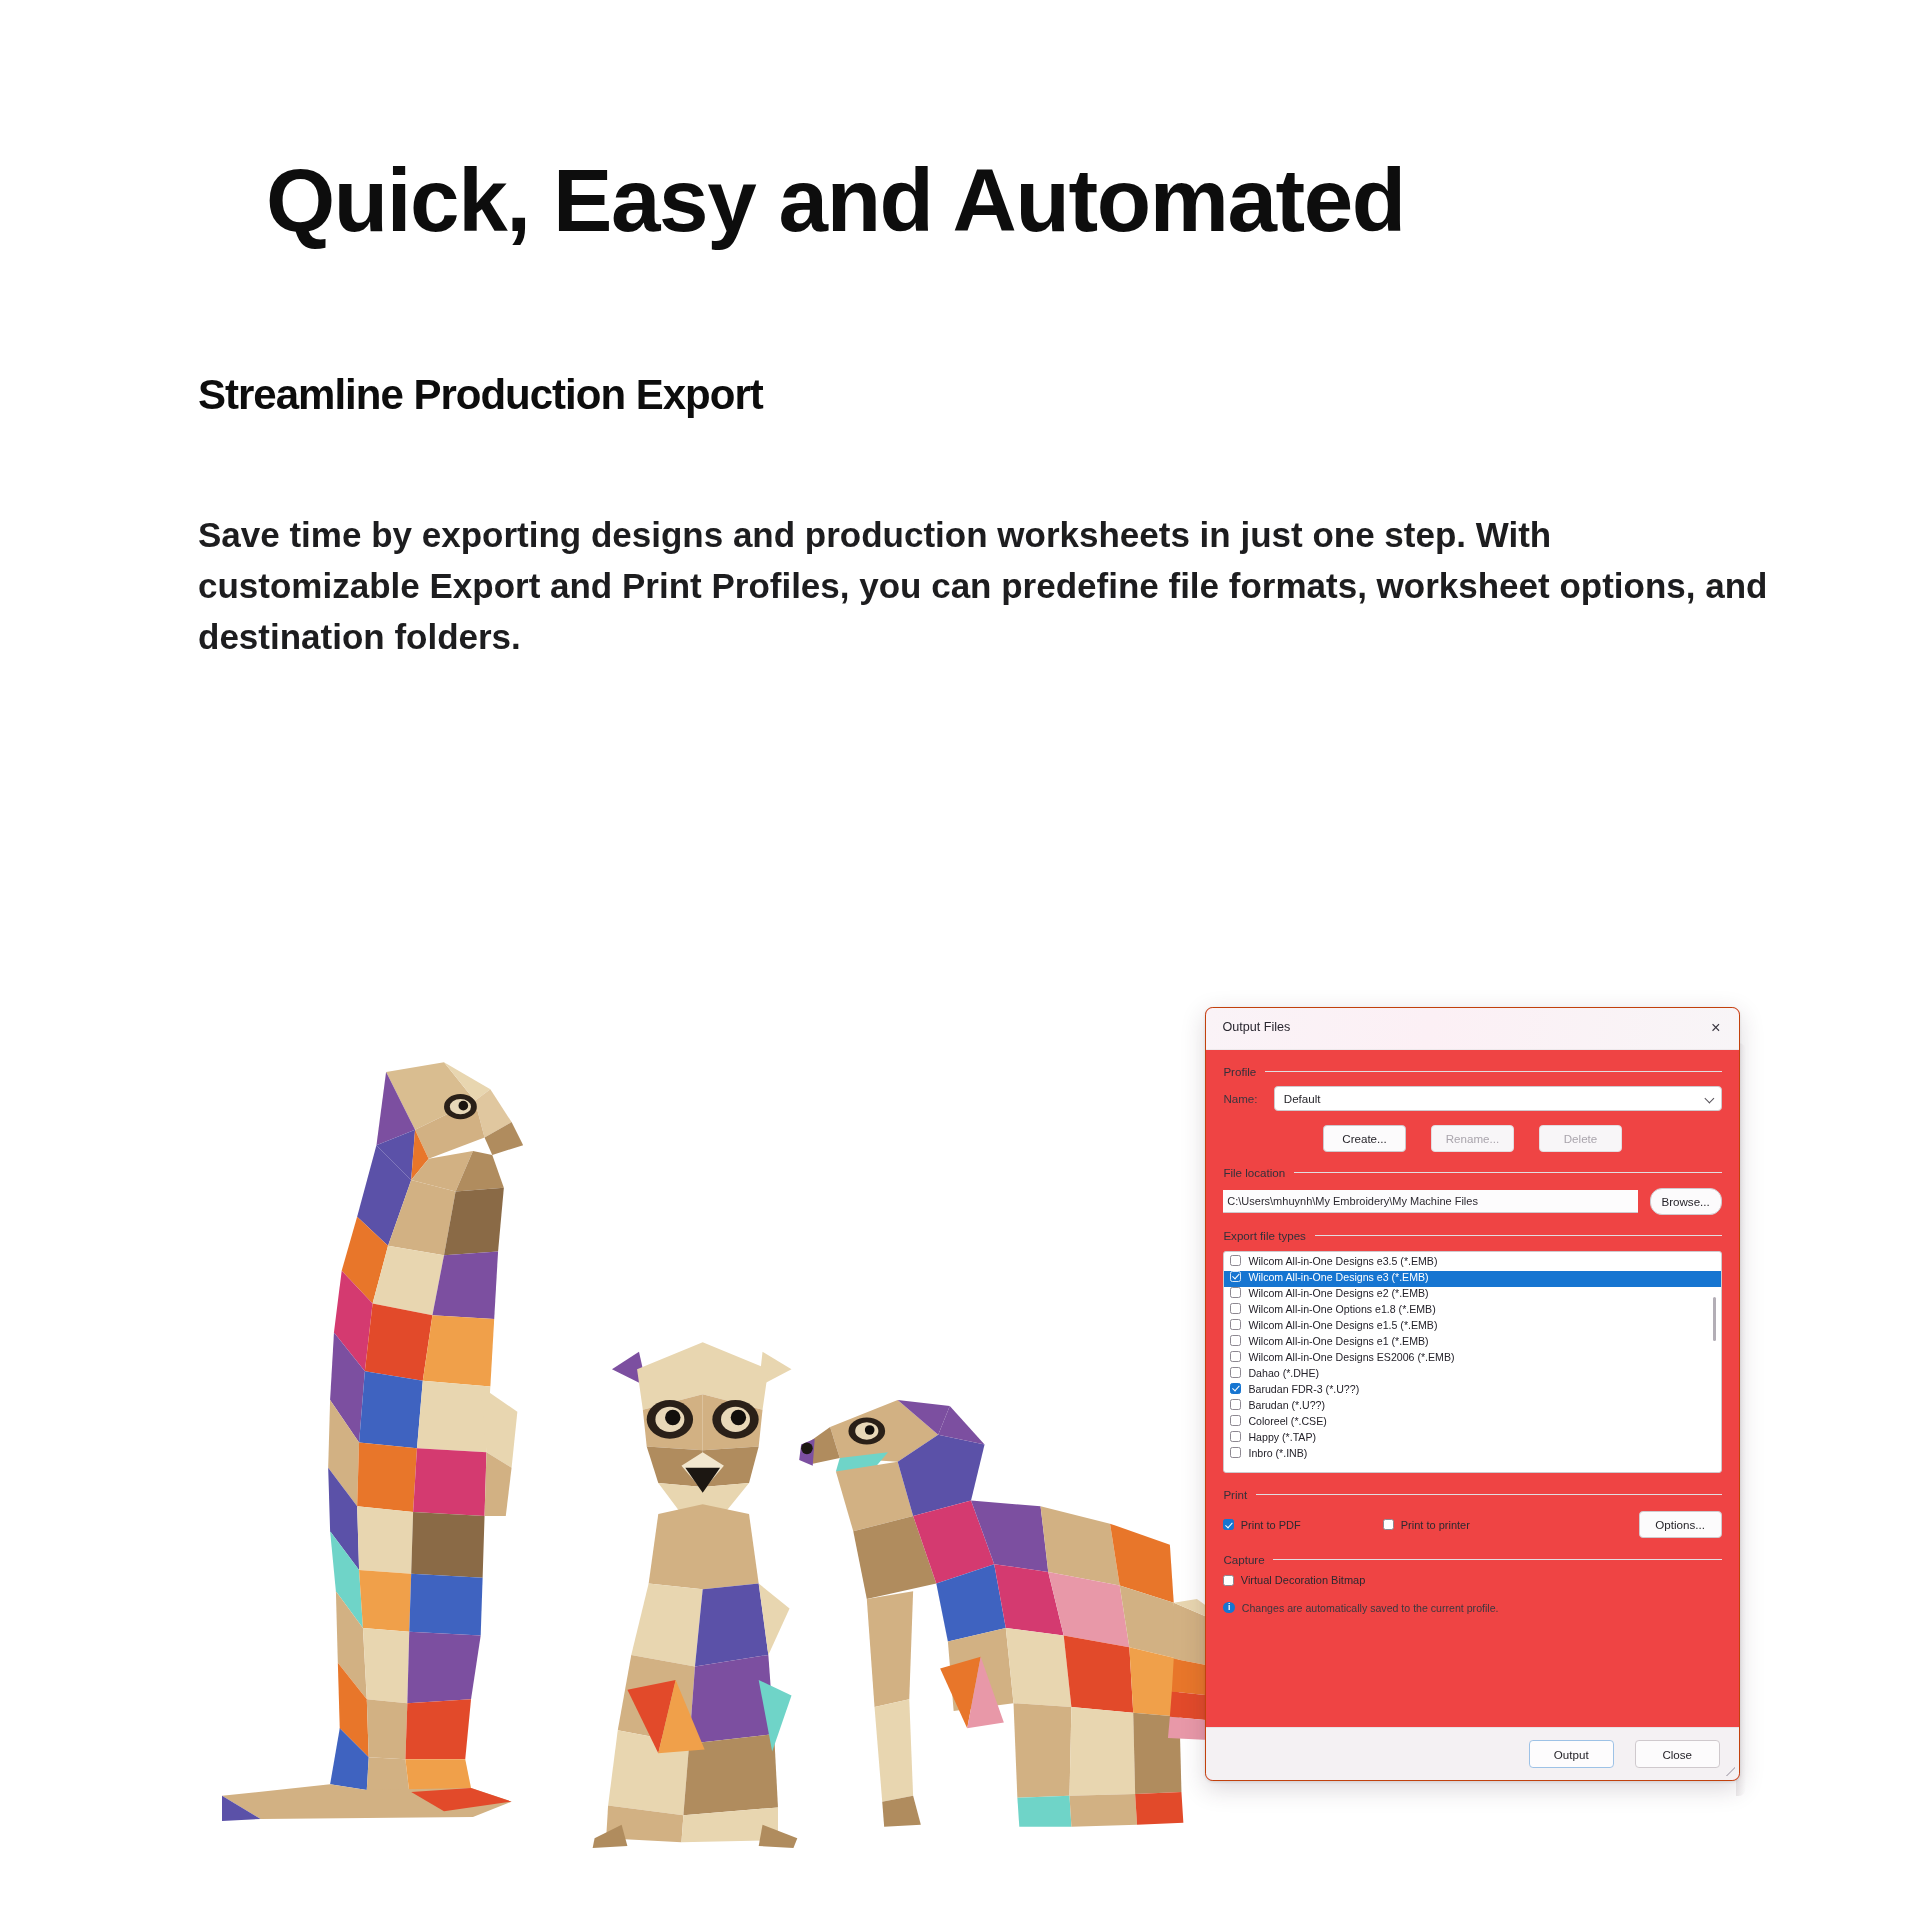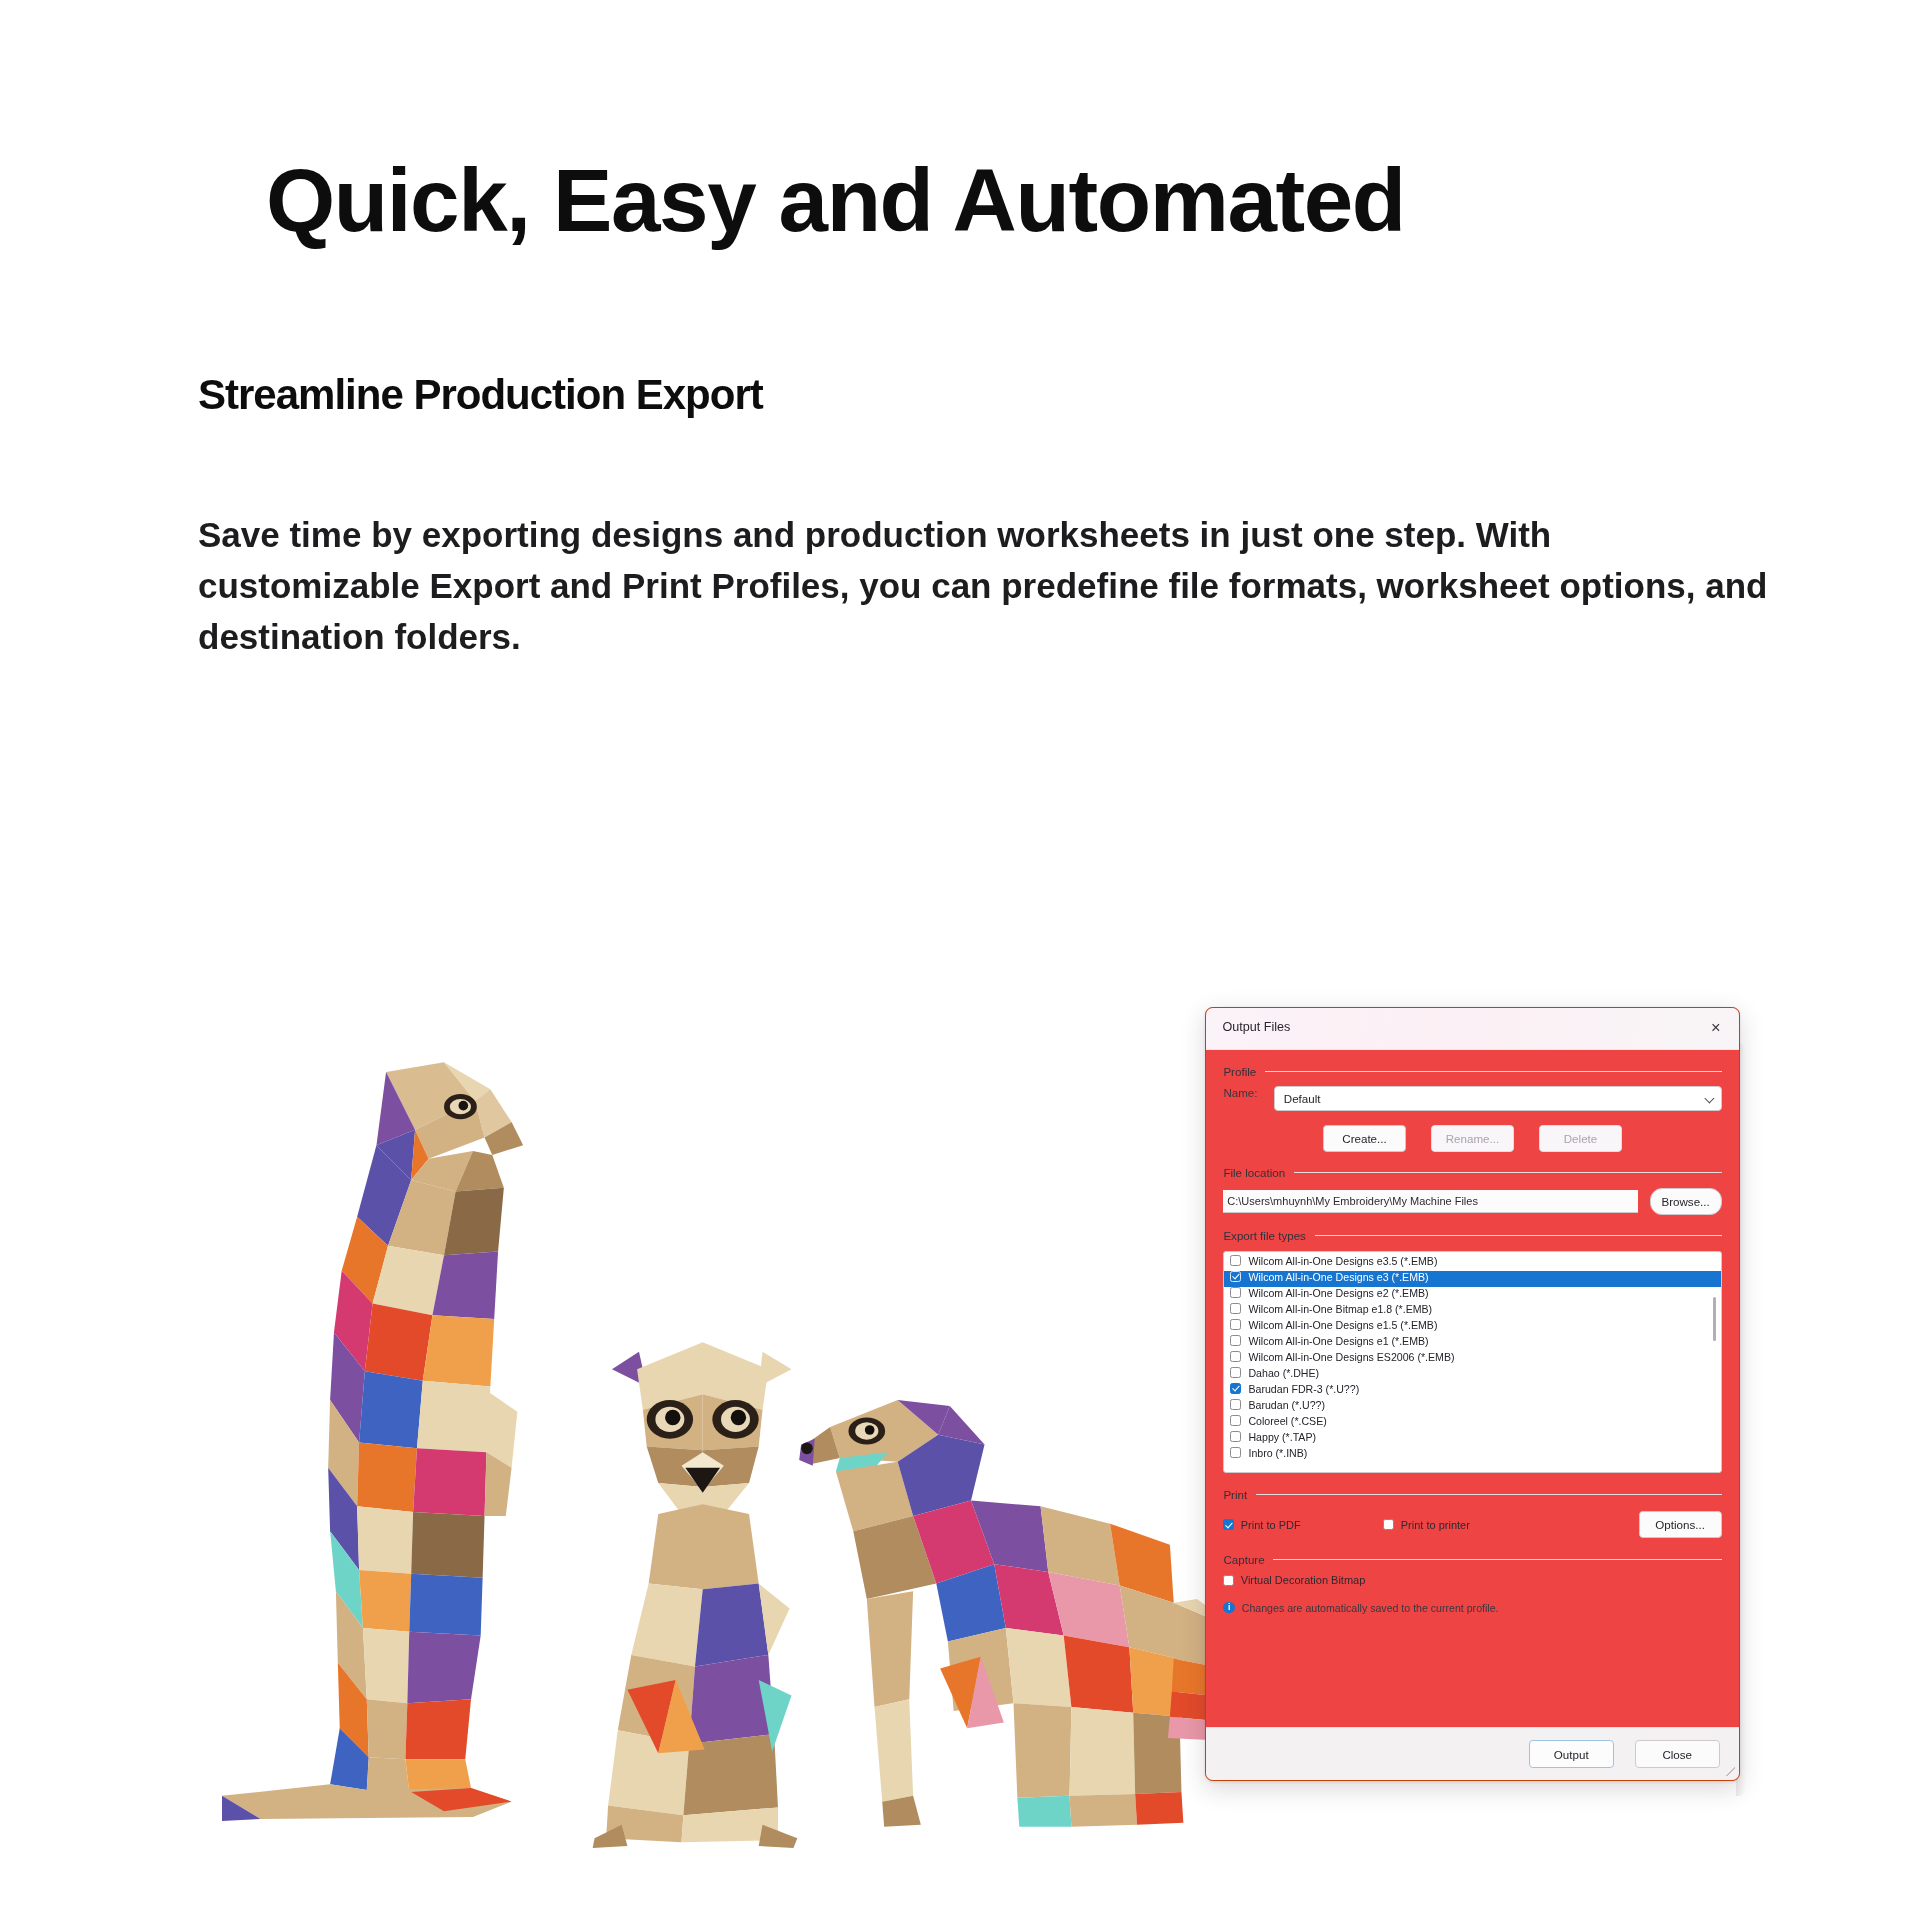--- a/index.html
+++ b/index.html
@@ -66,21 +66,21 @@
 
   .body{position:relative;padding:0 17.4px;}
 
   .group{position:relative;margin-top:14.5px;}
   .group-head{
     display:flex;align-items:center;gap:8.7px;
     font-size:11.6px;color:#33303a;margin-bottom:8.7px;text-align:center;
   }
   .group-head .rule{flex:1;height:1px;background:#e2dde0;}
 
-  .row{display:flex;align-items:flex-start;gap:9.7px;}
+  .row{display:flex;align-items:center;gap:9.7px;}
   .lbl{font-size:11.6px;color:#3a363f;min-width:41px;}
 
   .combo{
     position:relative;flex:1;height:23px;
     background:#fff;border:1px solid #cfc9cd;border-radius:3.9px;
     display:flex;align-items:center;padding:0 8.7px;font-size:11.6px;color:#26242a;
     cursor:pointer;
   }
   .combo .chev{
     position:absolute;right:7.7px;top:50%;transform:translateY(-60%) rotate(45deg);
@@ -375,21 +375,21 @@
               <div class="item selected">
                 <span class="cbx on"></span>
                 <span>Wilcom All-in-One Designs e3 (*.EMB)</span>
               </div>
               <div class="item">
                 <span class="cbx"></span>
                 <span>Wilcom All-in-One Designs e2 (*.EMB)</span>
               </div>
               <div class="item">
                 <span class="cbx"></span>
-                <span>Wilcom All-in-One Bitmap e1.8 (*.EMB)</span>
+                <span>Wilcom All-in-One Options e1.8 (*.EMB)</span>
               </div>
               <div class="item">
                 <span class="cbx"></span>
                 <span>Wilcom All-in-One Designs e1.5 (*.EMB)</span>
               </div>
               <div class="item">
                 <span class="cbx"></span>
                 <span>Wilcom All-in-One Designs e1 (*.EMB)</span>
               </div>
               <div class="item">

